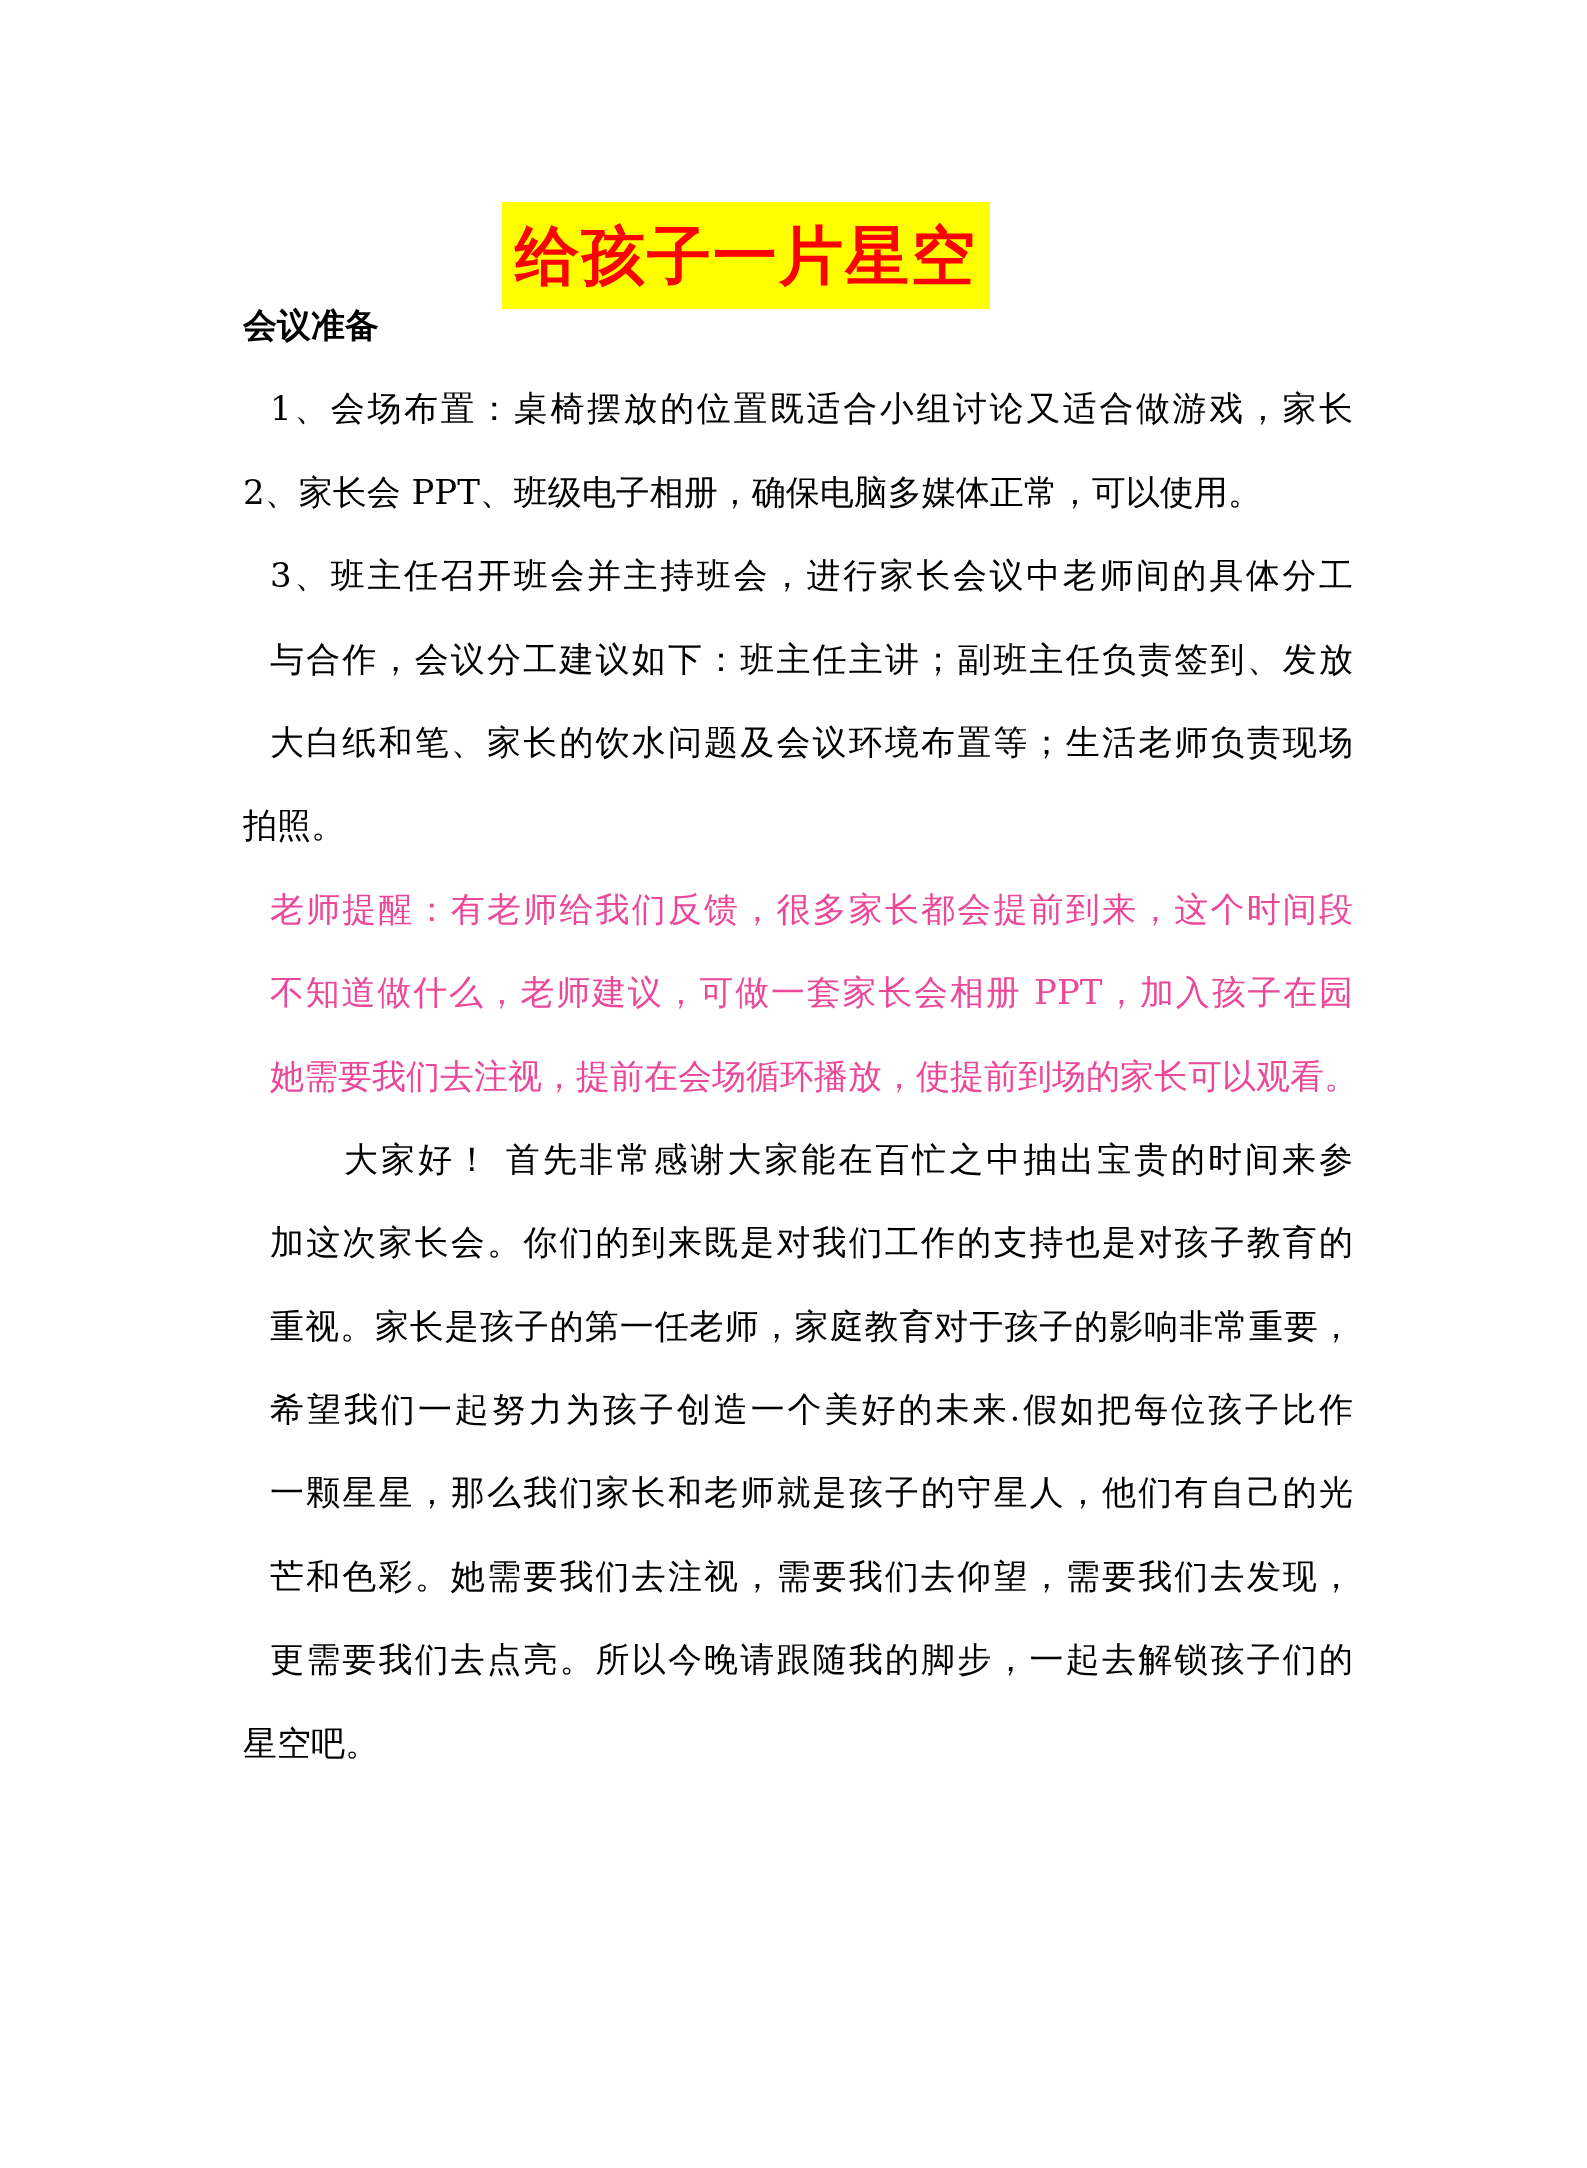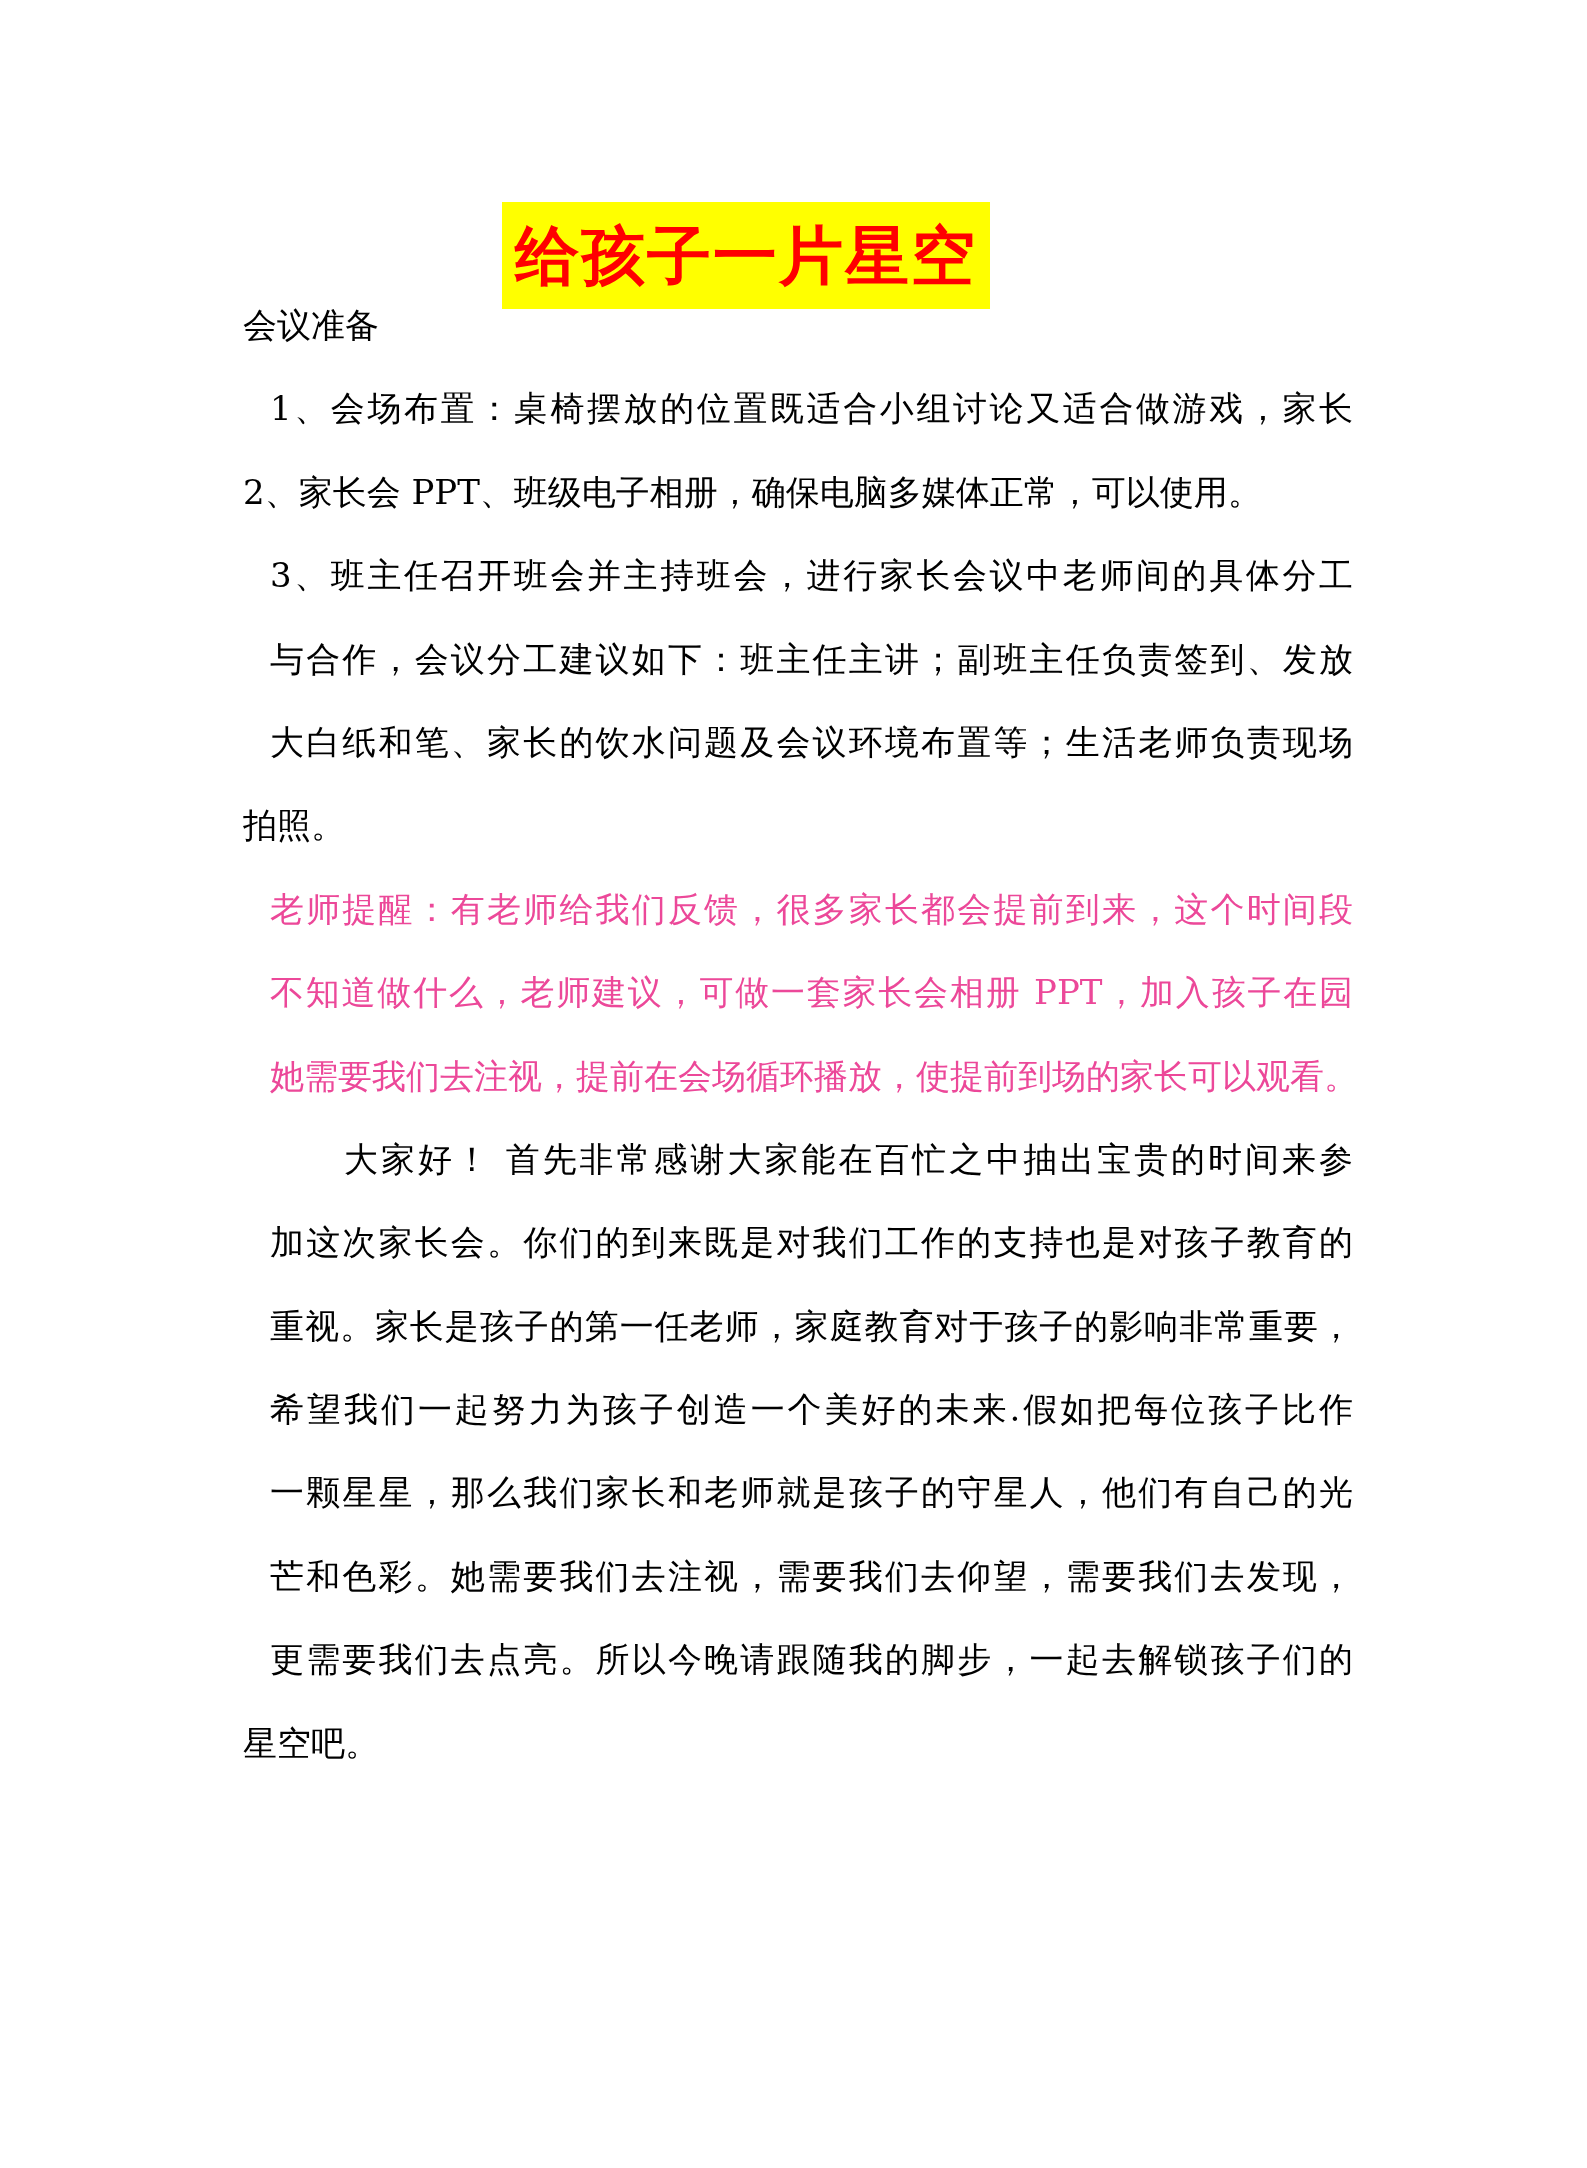--- a/index.html
+++ b/index.html
@@ -55,21 +55,21 @@
     font-size: 34px;
     white-space: nowrap;
     overflow: visible;
   }
   .line.justify {
     text-align: justify;
     text-align-last: justify;
     margin-left: 27px;
   }
   .line.heading {
-    font-weight: normal;
+    font-weight: bold;
   }
   .line.red {
     color: #ec4899;
   }
   .line.indent {
     padding-left: 74px;
     box-sizing: border-box;
   }
   .line.blank {
     height: 83.4px;

